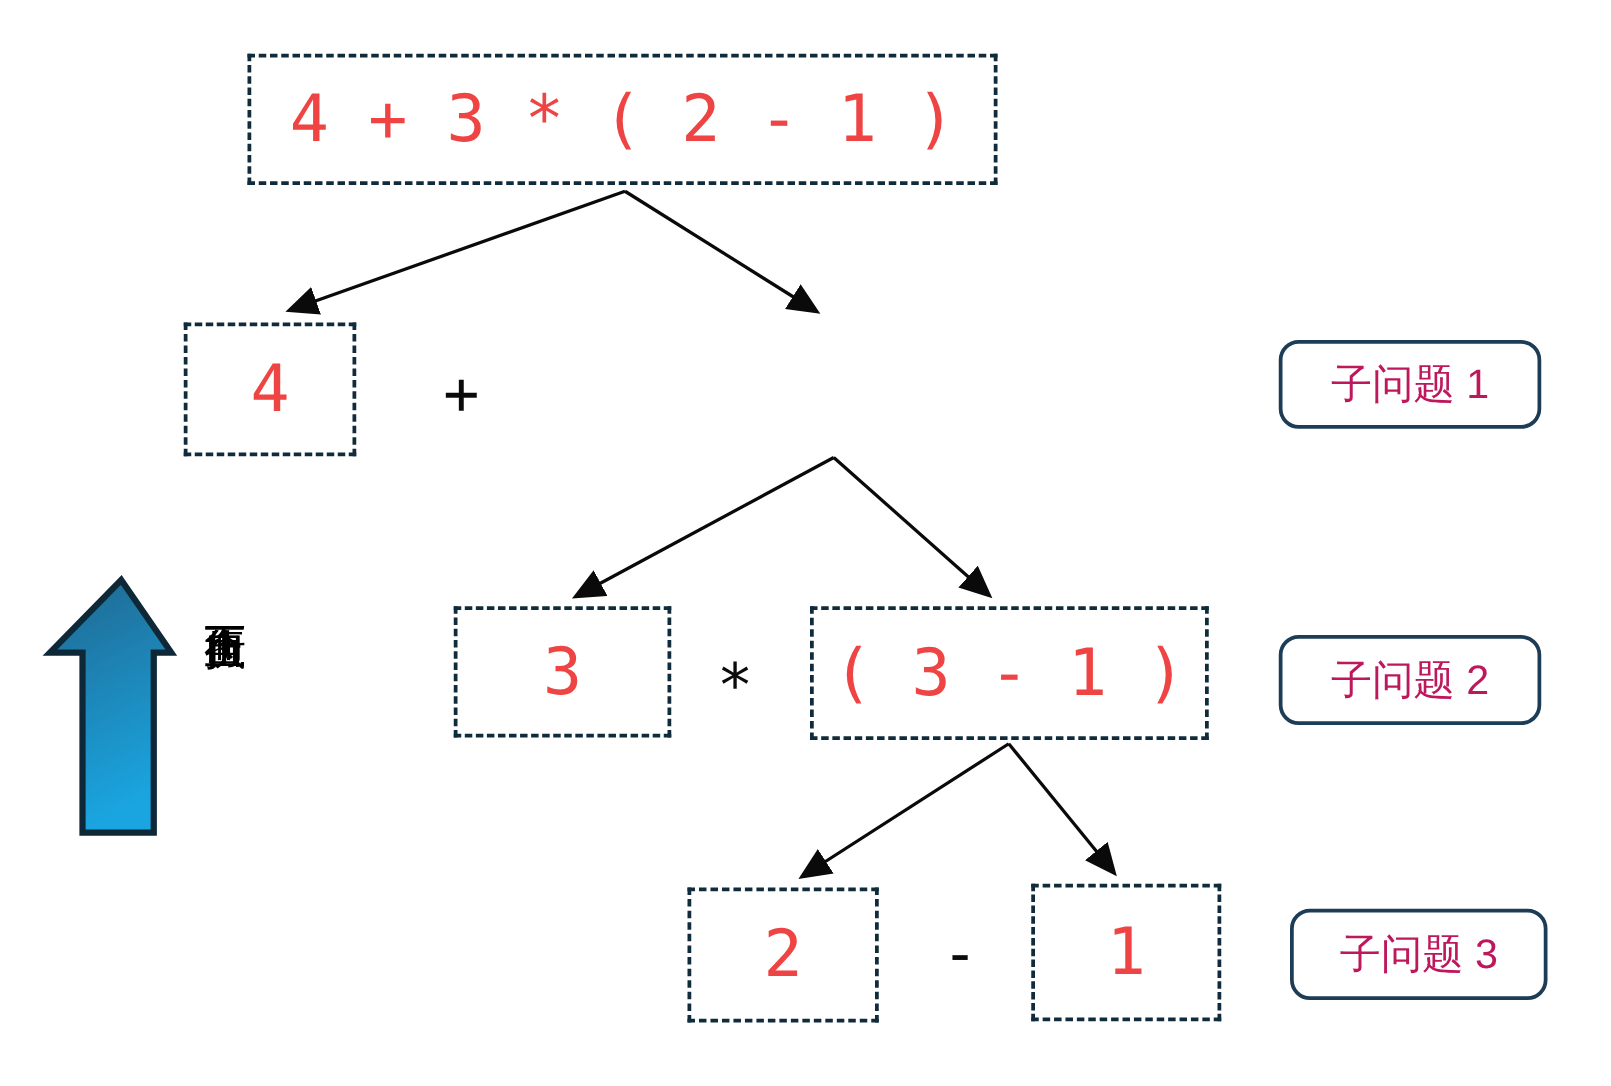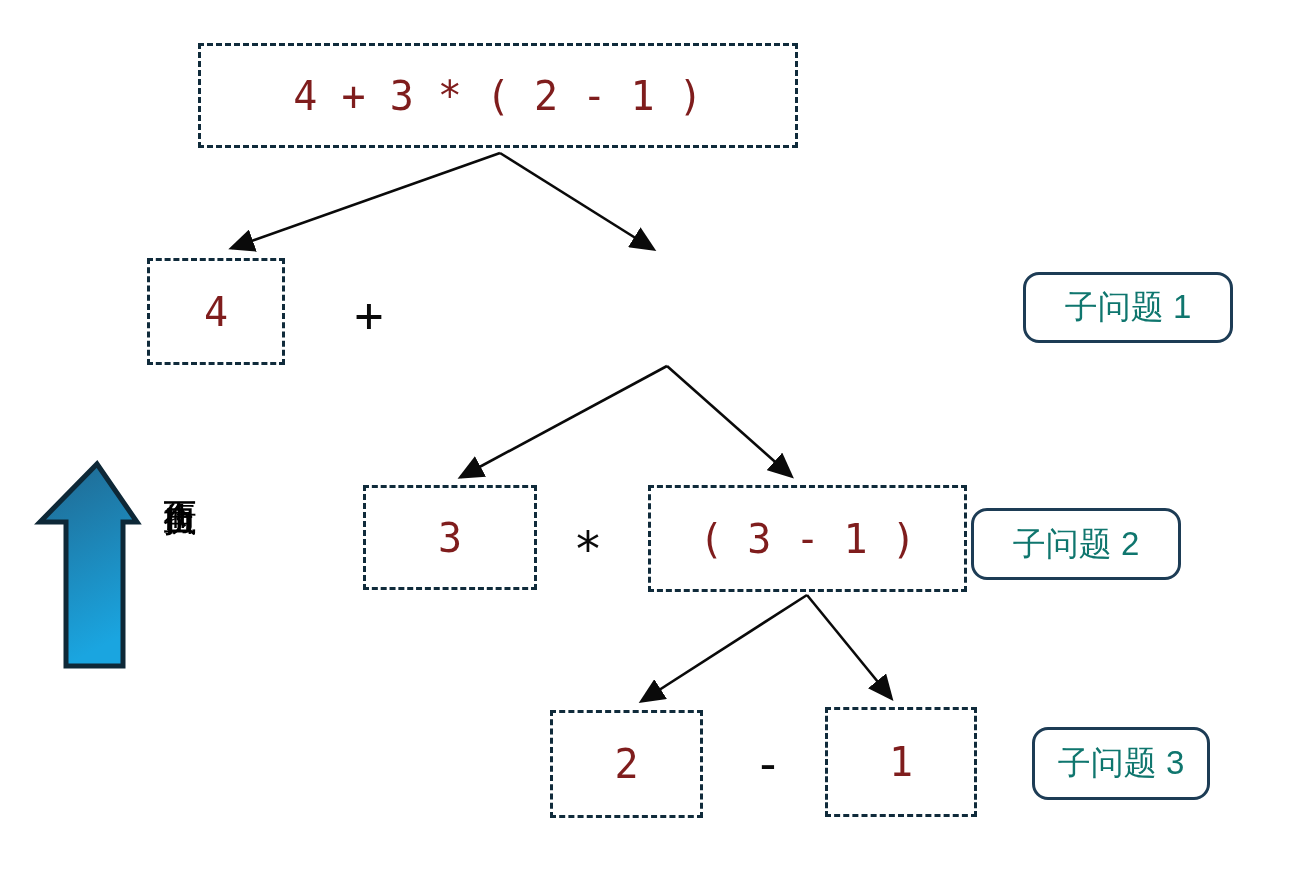--- a/index.html
+++ b/index.html
@@ -17,22 +17,22 @@
     width: 1289px; height: 869px;
     pointer-events: none;
   }
   .dashed-box {
     position: absolute;
     border: 3px dashed #102b3b;
     box-sizing: border-box;
     display: flex;
     align-items: center;
     justify-content: center;
-    font-size: 40px;
-    color: #7f1d1d;
+    font-size: 52px;
+    color: #ef4444;
     white-space: pre;
     background: transparent;
   }
   .operator {
     position: absolute;
     display: flex;
     align-items: center;
     justify-content: center;
     font-size: 48px;
     color: #0b0b0b;
@@ -40,21 +40,21 @@
   .pill {
     position: absolute;
     border: 3px solid #1d3c55;
     border-radius: 16px;
     box-sizing: border-box;
     display: flex;
     align-items: center;
     justify-content: center;
     font-family: "Liberation Sans", sans-serif;
     font-size: 33px;
-    color: #0f766e;
+    color: #be185d;
     background: #ffffff;
     white-space: pre;
   }
   .v-caption {
     position: absolute;
     left: 164px;
     top: 476px;
     writing-mode: vertical-rl;
     text-orientation: upright;
     font-family: "Liberation Sans", sans-serif;
@@ -68,22 +68,22 @@
   .box-l2-left   { left:147px;  top:258px; width:138px; height:107px; }
   .box-l2-right  { left:433px;  top:258px; width:460px; height:105px; }
   .box-l3-left   { left:363px;  top:485px; width:174px; height:105px; }
   .box-l3-right  { left:648px;  top:485px; width:319px; height:107px; }
   .box-l4-left   { left:550px;  top:710px; width:153px; height:108px; }
   .box-l4-right  { left:825px;  top:707px; width:152px; height:110px; }
   .op-plus       { left:347px;  top:287px; width:44px;  height:55px; }
   .op-times      { left:566px;  top:521px; width:44px;  height:55px; }
   .op-minus      { left:746px;  top:735px; width:44px;  height:55px; }
   .pill-1        { left:1023px; top:272px; width:210px; height:71px; }
-  .pill-2        { left:971px; top:508px; width:210px; height:72px; }
-  .pill-3        { left:1032px; top:727px; width:178px; height:73px; }
+  .pill-2        { left:1023px; top:508px; width:210px; height:72px; }
+  .pill-3        { left:1032px; top:727px; width:206px; height:73px; }
 </style>
 </head>
 <body>
 
 <div class="canvas">
 
   <svg class="overlay" viewBox="0 0 1289 869" xmlns="http://www.w3.org/2000/svg">
     <defs>
       <marker id="ah" markerWidth="10" markerHeight="9" refX="8.5" refY="4.5" orient="auto" markerUnits="strokeWidth">
         <path d="M0,0 L10,4.5 L0,9 Z" fill="#0a0a0a"></path>

